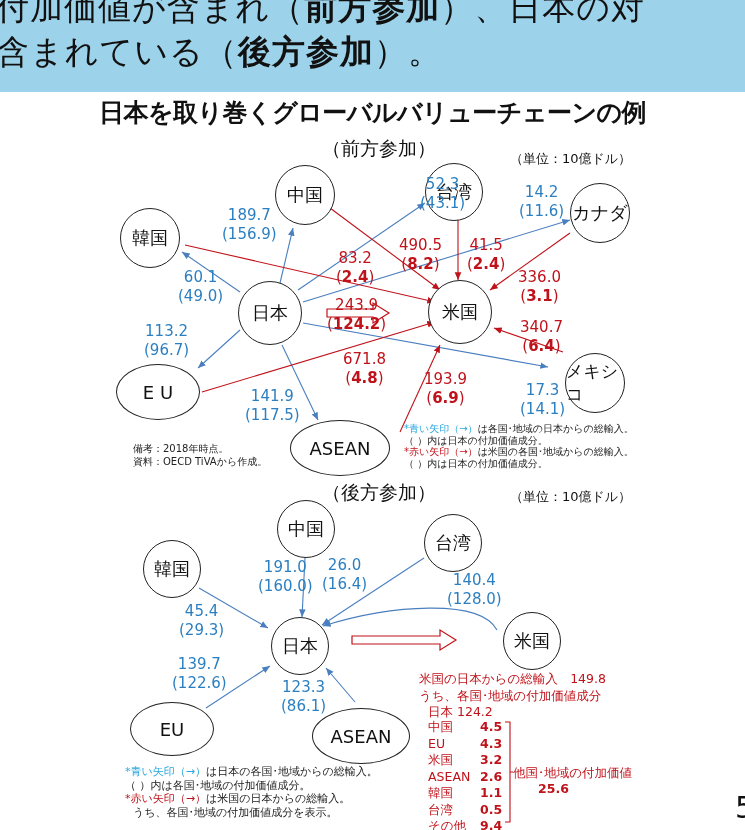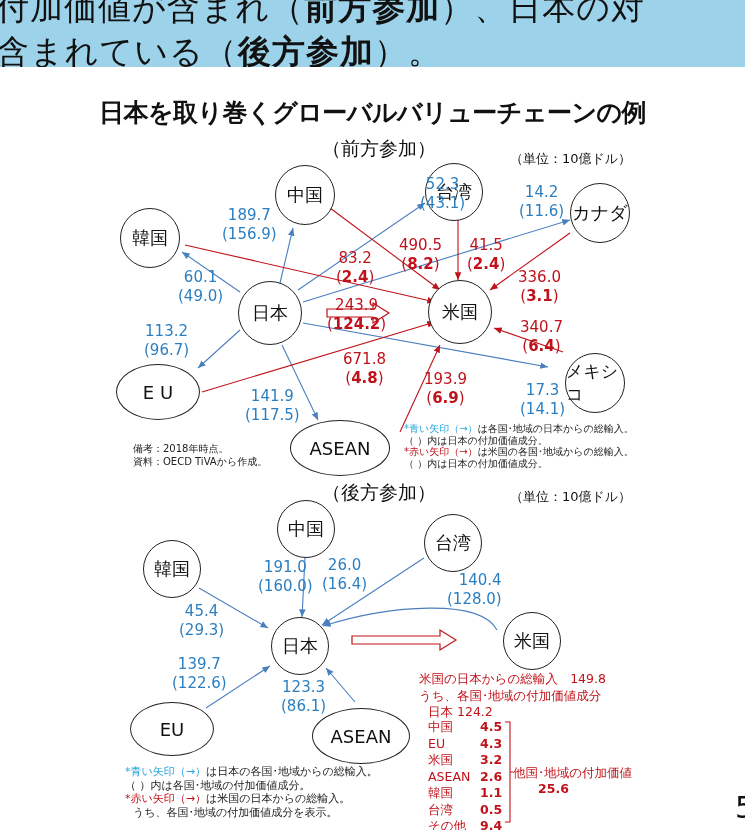--- a/index.html
+++ b/index.html
@@ -1,18 +1,18 @@
 <!DOCTYPE html>
 <html><head>
 <meta charset="utf-8">
 <style>
   html, body { margin:0; padding:0; }
   body { width:745px; height:830px; position:relative; overflow:hidden; background:#ffffff;
          font-family:"DejaVu Sans", sans-serif; color:#111; }
-  .banner { position:absolute; left:0; top:0; width:745px; height:67px; background:#9dd3ea; overflow:hidden; }
+  .banner { position:absolute; left:0; top:0; width:745px; height:92px; background:#9dd3ea; overflow:hidden; }
   .banner .line { position:absolute; left:-4px; font-size:33px; white-space:nowrap; color:#111; letter-spacing:1px; }
   .banner .l1 { top:-14px; }
   .banner .l2 { top:30px; }
   .banner b { font-weight:bold; }
   .title { position:absolute; left:0; width:745px; top:96px; text-align:center; font-size:25px; font-weight:bold; letter-spacing:-0.5px; }
   .abs { position:absolute; white-space:nowrap; }
   .sub { font-size:19px; }
   .unit { font-size:13px; }
   .node { position:absolute; border:1.3px solid #222; border-radius:50%; background:#fff; display:flex; align-items:center; justify-content:center; font-size:18px; box-sizing:border-box; }
   .blue { color:#2b7fc1; }
@@ -182,21 +182,21 @@
 <div class="node" style="left:312px; top:708px; width:98px; height:56px;">ASEAN</div>
 
 <div class="abs val blue" style="left:242px; top:558px;margin-left:16px;">
     <div>191.0</div>
     <div>(160.0)</div>
   </div>
 <div class="abs val blue" style="left:322px; top:556px;">
     <div>26.0</div>
     <div>(16.4)</div>
   </div>
-<div class="abs val blue" style="left:447px; top:571px;text-align:right;">
+<div class="abs val blue" style="left:447px; top:571px;">
     <div>140.4</div>
     <div>(128.0)</div>
   </div>
 <div class="abs val blue" style="left:179px; top:602px;">
     <div>45.4</div>
     <div>(29.3)</div>
   </div>
 <div class="abs val blue" style="left:172px; top:655px;">
     <div>139.7</div>
     <div>(122.6)</div>

